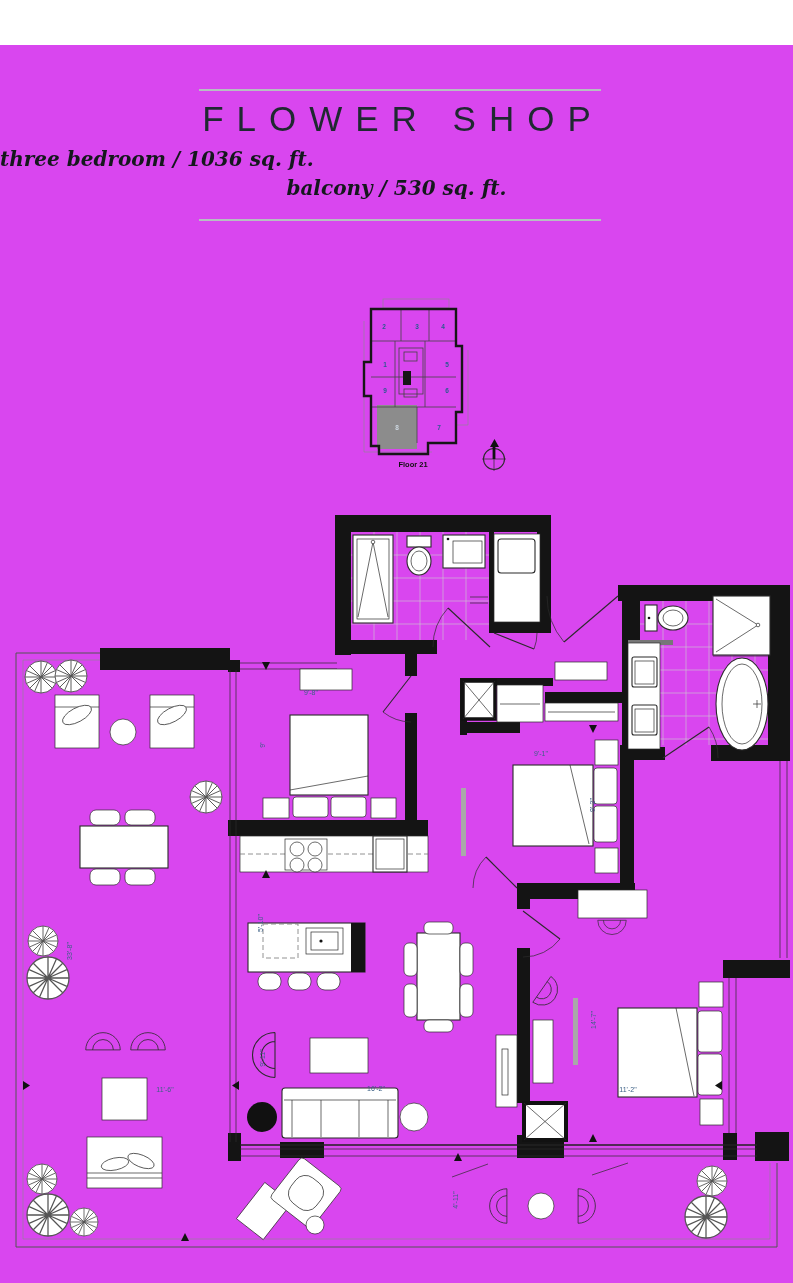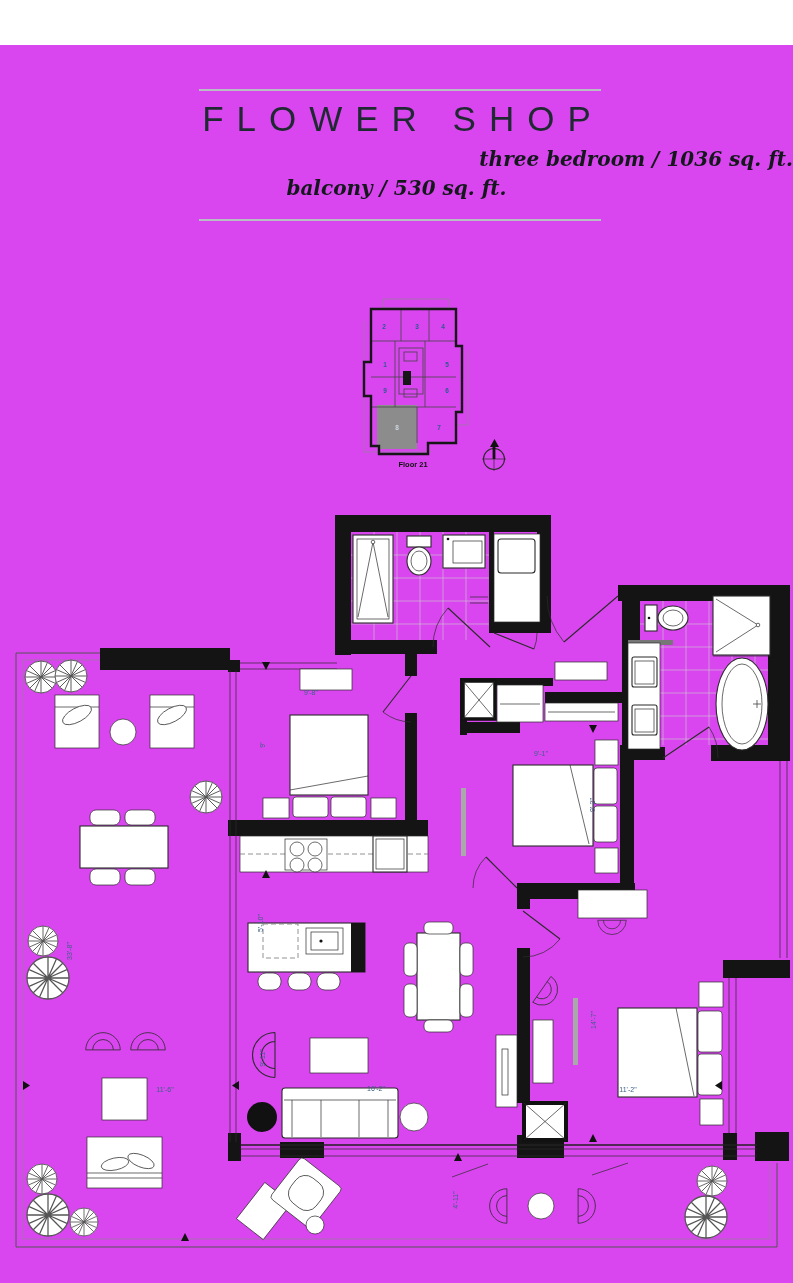--- a/index.html
+++ b/index.html
@@ -3,21 +3,21 @@
 <meta charset="utf-8">
 <style>
   html,body{margin:0;padding:0;background:#fff;}
   .page{position:relative;width:793px;height:1283px;background:#d946ef;overflow:hidden;
         font-family:"Liberation Sans",sans-serif;margin-top:45px;}
   .rule{position:absolute;left:199px;width:402px;height:2px;background:#b7bdc2;}
   #rule-top{top:44px;}
   #rule-bottom{top:174px;}
   .title{position:absolute;top:54px;left:0;width:100%;text-align:center;
          font-size:35px;letter-spacing:13px;text-indent:13px;color:#1f2931;font-weight:400;}
-  .sub1{position:absolute;top:102px;left:0;width:100%;text-align:right;
+  .sub1{position:absolute;top:102px;left:0;width:100%;text-align:left;
         font-family:"DejaVu Serif",serif;font-style:italic;font-weight:700;
         font-size:20px;color:#14181c;}
   .sub2{position:absolute;top:131px;left:0;width:100%;text-align:center;
         font-family:"DejaVu Serif",serif;font-style:italic;font-weight:700;
         font-size:20px;color:#14181c;}
   svg{position:absolute;top:0;left:0;}
   .w{fill:#141414;stroke:none;}
   .ln{fill:none;stroke:#2b2b2b;stroke-width:1.1;}
   .lt{fill:none;stroke:#2b2b2b;stroke-width:0.7;}
   .ff{fill:#fff;stroke:#2b2b2b;stroke-width:1.1;}

